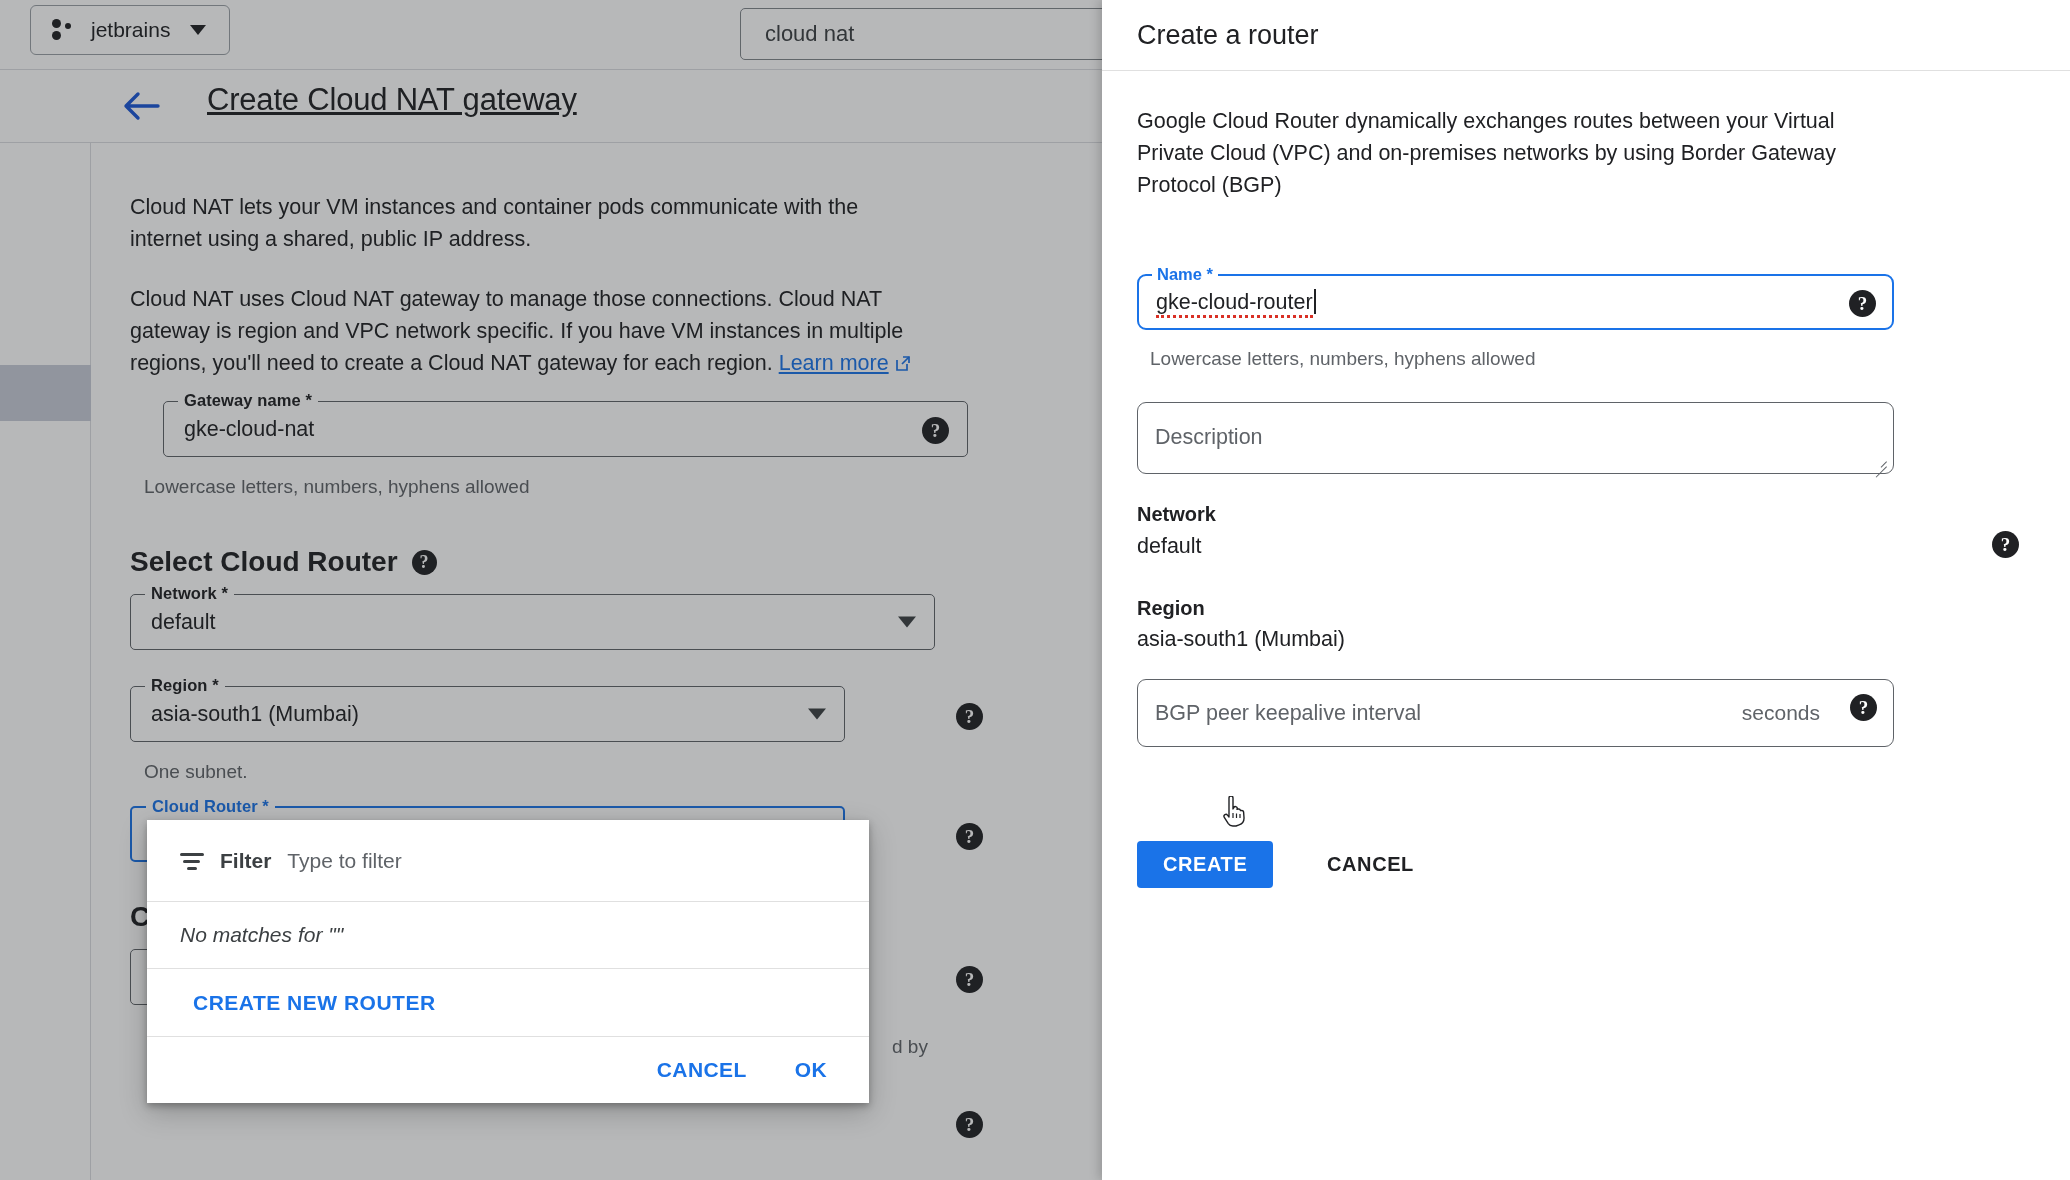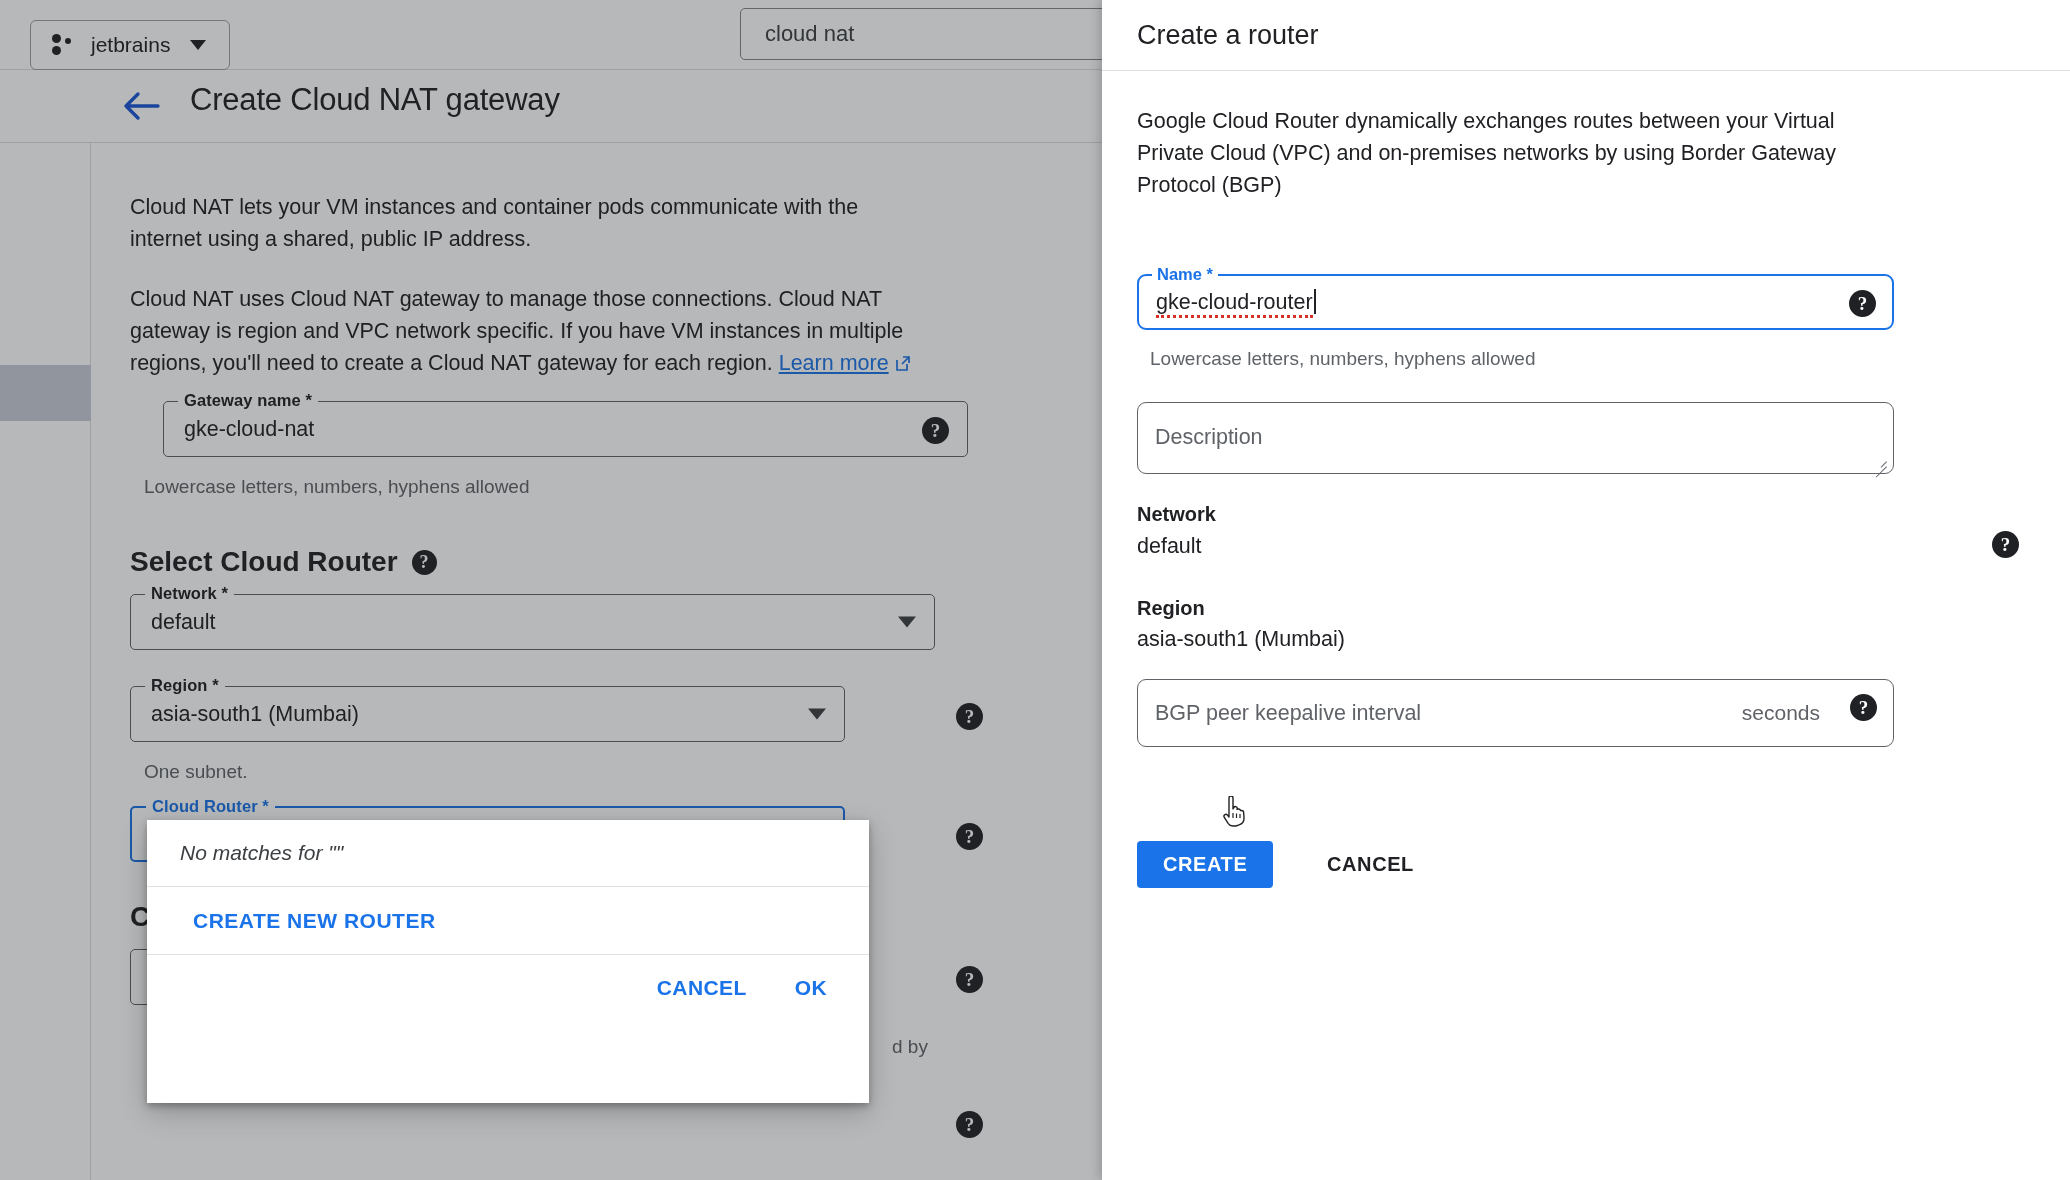--- a/index.html
+++ b/index.html
@@ -19,21 +19,21 @@
     overflow: hidden;
   }
   .app-inner { position: relative; width: 1102px; height: 1180px; background:#fff; }
 
   
   .topbar {
     position: absolute; left: 0; top: 0; width: 1102px; height: 70px;
     background: #ffffff; border-bottom: 1px solid #dadce0;
   }
   .project-chip {
-    position: absolute; left: 30px; top: 20px;
+    position: absolute; left: 30px; top: 5px;
     height: 50px; min-width: 200px;
     border: 1px solid #9aa0a6; border-radius: 6px;
     display: flex; align-items: center; gap: 14px;
     padding: 0 18px 0 20px;
     background: #fff; cursor: pointer;
   }
   .chip-glyph { width: 26px; height: 24px; position: relative; flex: none; }
   .chip-glyph i {
     position: absolute; background: #202124; border-radius: 50%;
     display: block;
@@ -75,22 +75,22 @@
   .header-divider-h {
     position: absolute; left: 0; top: 72px; width: 91px; height: 1px;
     background: #dadce0;
   }
   .back-arrow {
     position: absolute; left: 117px; top: 82px;
     width: 48px; height: 48px; cursor: pointer;
     display: flex; align-items: center; justify-content: center;
   }
   .page-title {
-    position: absolute; left: 190px; top: 82px;
-    font-size: 31px; color: #202124; letter-spacing: -0.2px;
+    position: absolute; left: 207px; top: 82px;
+    font-size: 31px; color: #202124; letter-spacing: -0.2px; text-decoration: underline;
   }
 
   
   .content { position: absolute; left: 92px; top: 144px; width: 1010px; height: 1036px; background: #fff; }
   .para {
     position: absolute; left: 38px; width: 795px;
     font-size: 21.5px; color: #202124; line-height: 32px;
   }
   .p1 { top: 47px; }
   .p2 { top: 139px; }
@@ -353,20 +353,29 @@
 
         <span class="help-ico" style="position:absolute; left:864px; top:967px;">?</span>
 
       </div>
     </div>
 
     <div class="dim"></div>
   </div>
 
   <div class="dropdown">
+    <div class="dd-filter">
+      <span class="filter-ico">
+          <i></i>
+          <i></i>
+          <i></i>
+        </span>
+      <span class="filter-label">Filter</span>
+      <span class="filter-ph">Type to filter</span>
+    </div>
     <div class="dd-empty">No matches for ""</div>
     <div class="dd-create">CREATE NEW ROUTER</div>
     <div class="dd-actions">
       <button class="dd-btn">CANCEL</button>
       <button class="dd-btn">OK</button>
     </div>
   </div>
 
   <div class="sidepanel">
     <div class="sp-header">

